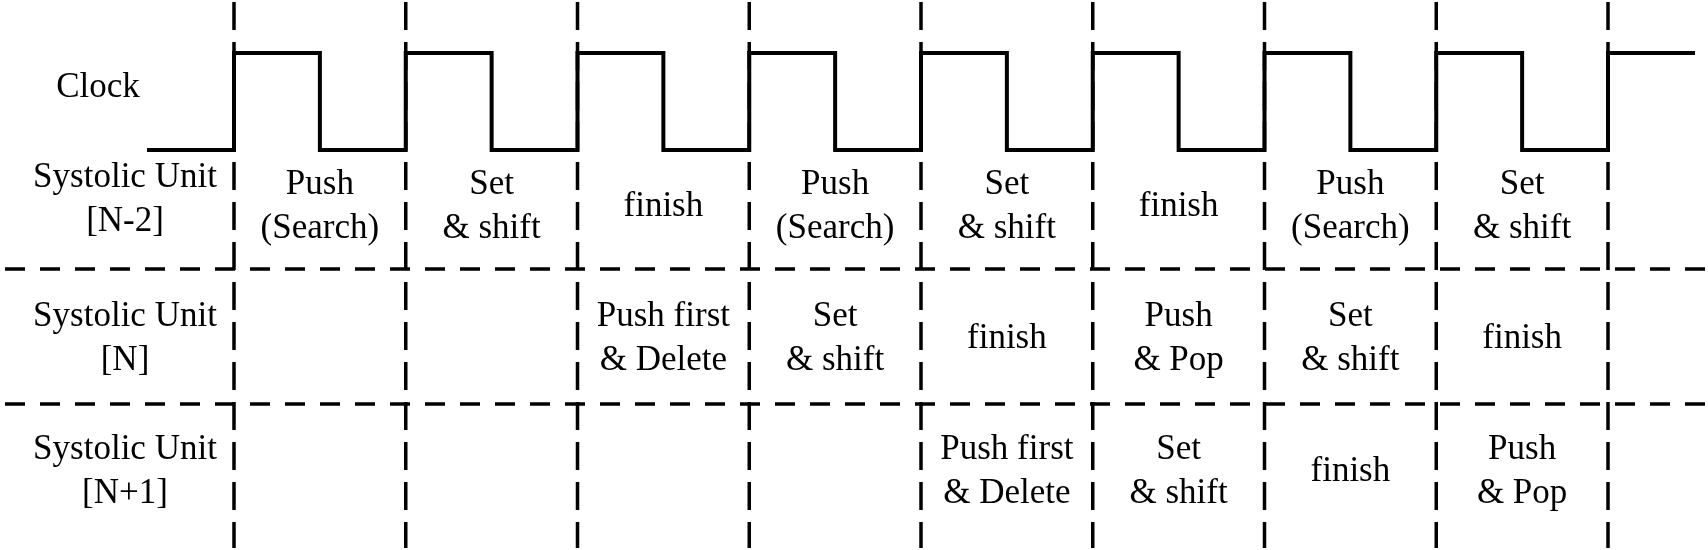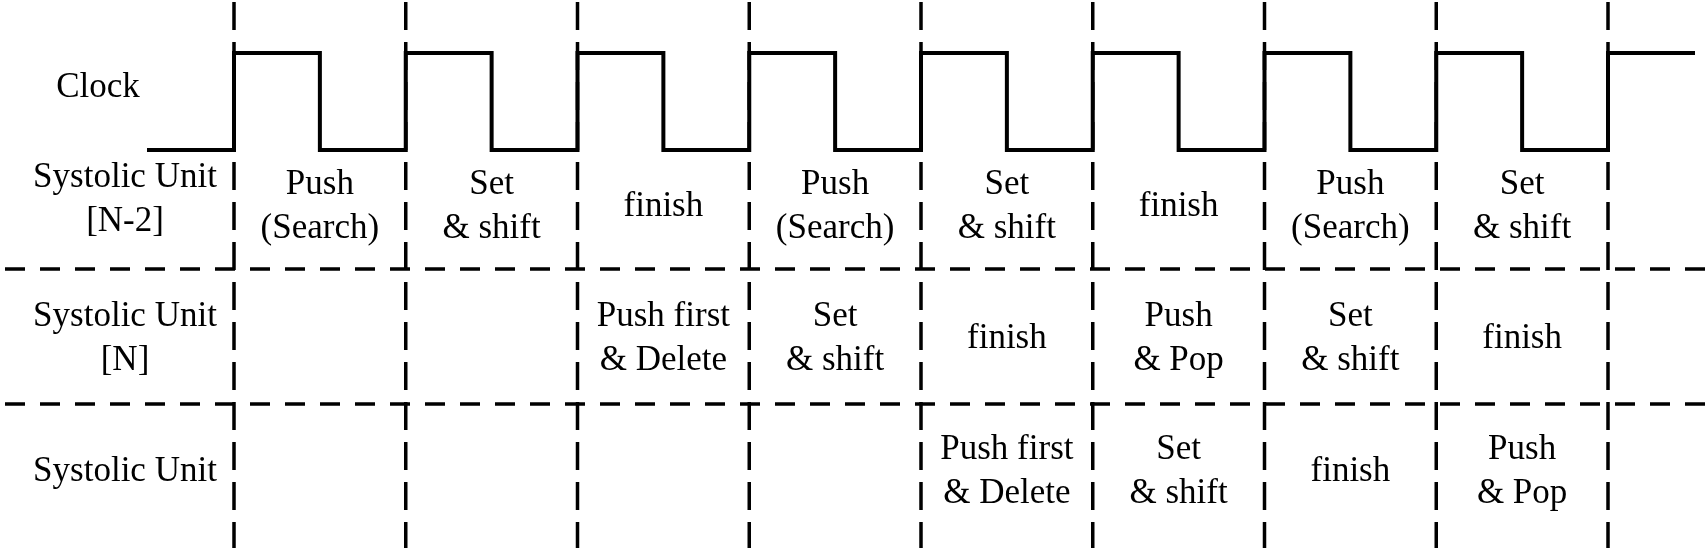--- a/index.html
+++ b/index.html
@@ -77,20 +77,21 @@
     <div>[N-2]</div>
   </div>
 
   <div class="txt row-label row-label-1">
     <div>Systolic Unit</div>
     <div>[N]</div>
   </div>
 
   <div class="txt row-label row-label-2">
     <div>Systolic Unit</div>
+    <div>[N+1]</div>
   </div>
 
   <div id="cells-layer">
       <div class="txt cell" style="left: 234px; width: 171.75px; top: 148px; height: 114px;">
         <div>Push</div>
         <div>(Search)</div>
       </div>
       <div class="txt cell" style="left: 405.75px; width: 171.75px; top: 148px; height: 114px;">
         <div>Set</div>
         <div>&amp; shift</div>

